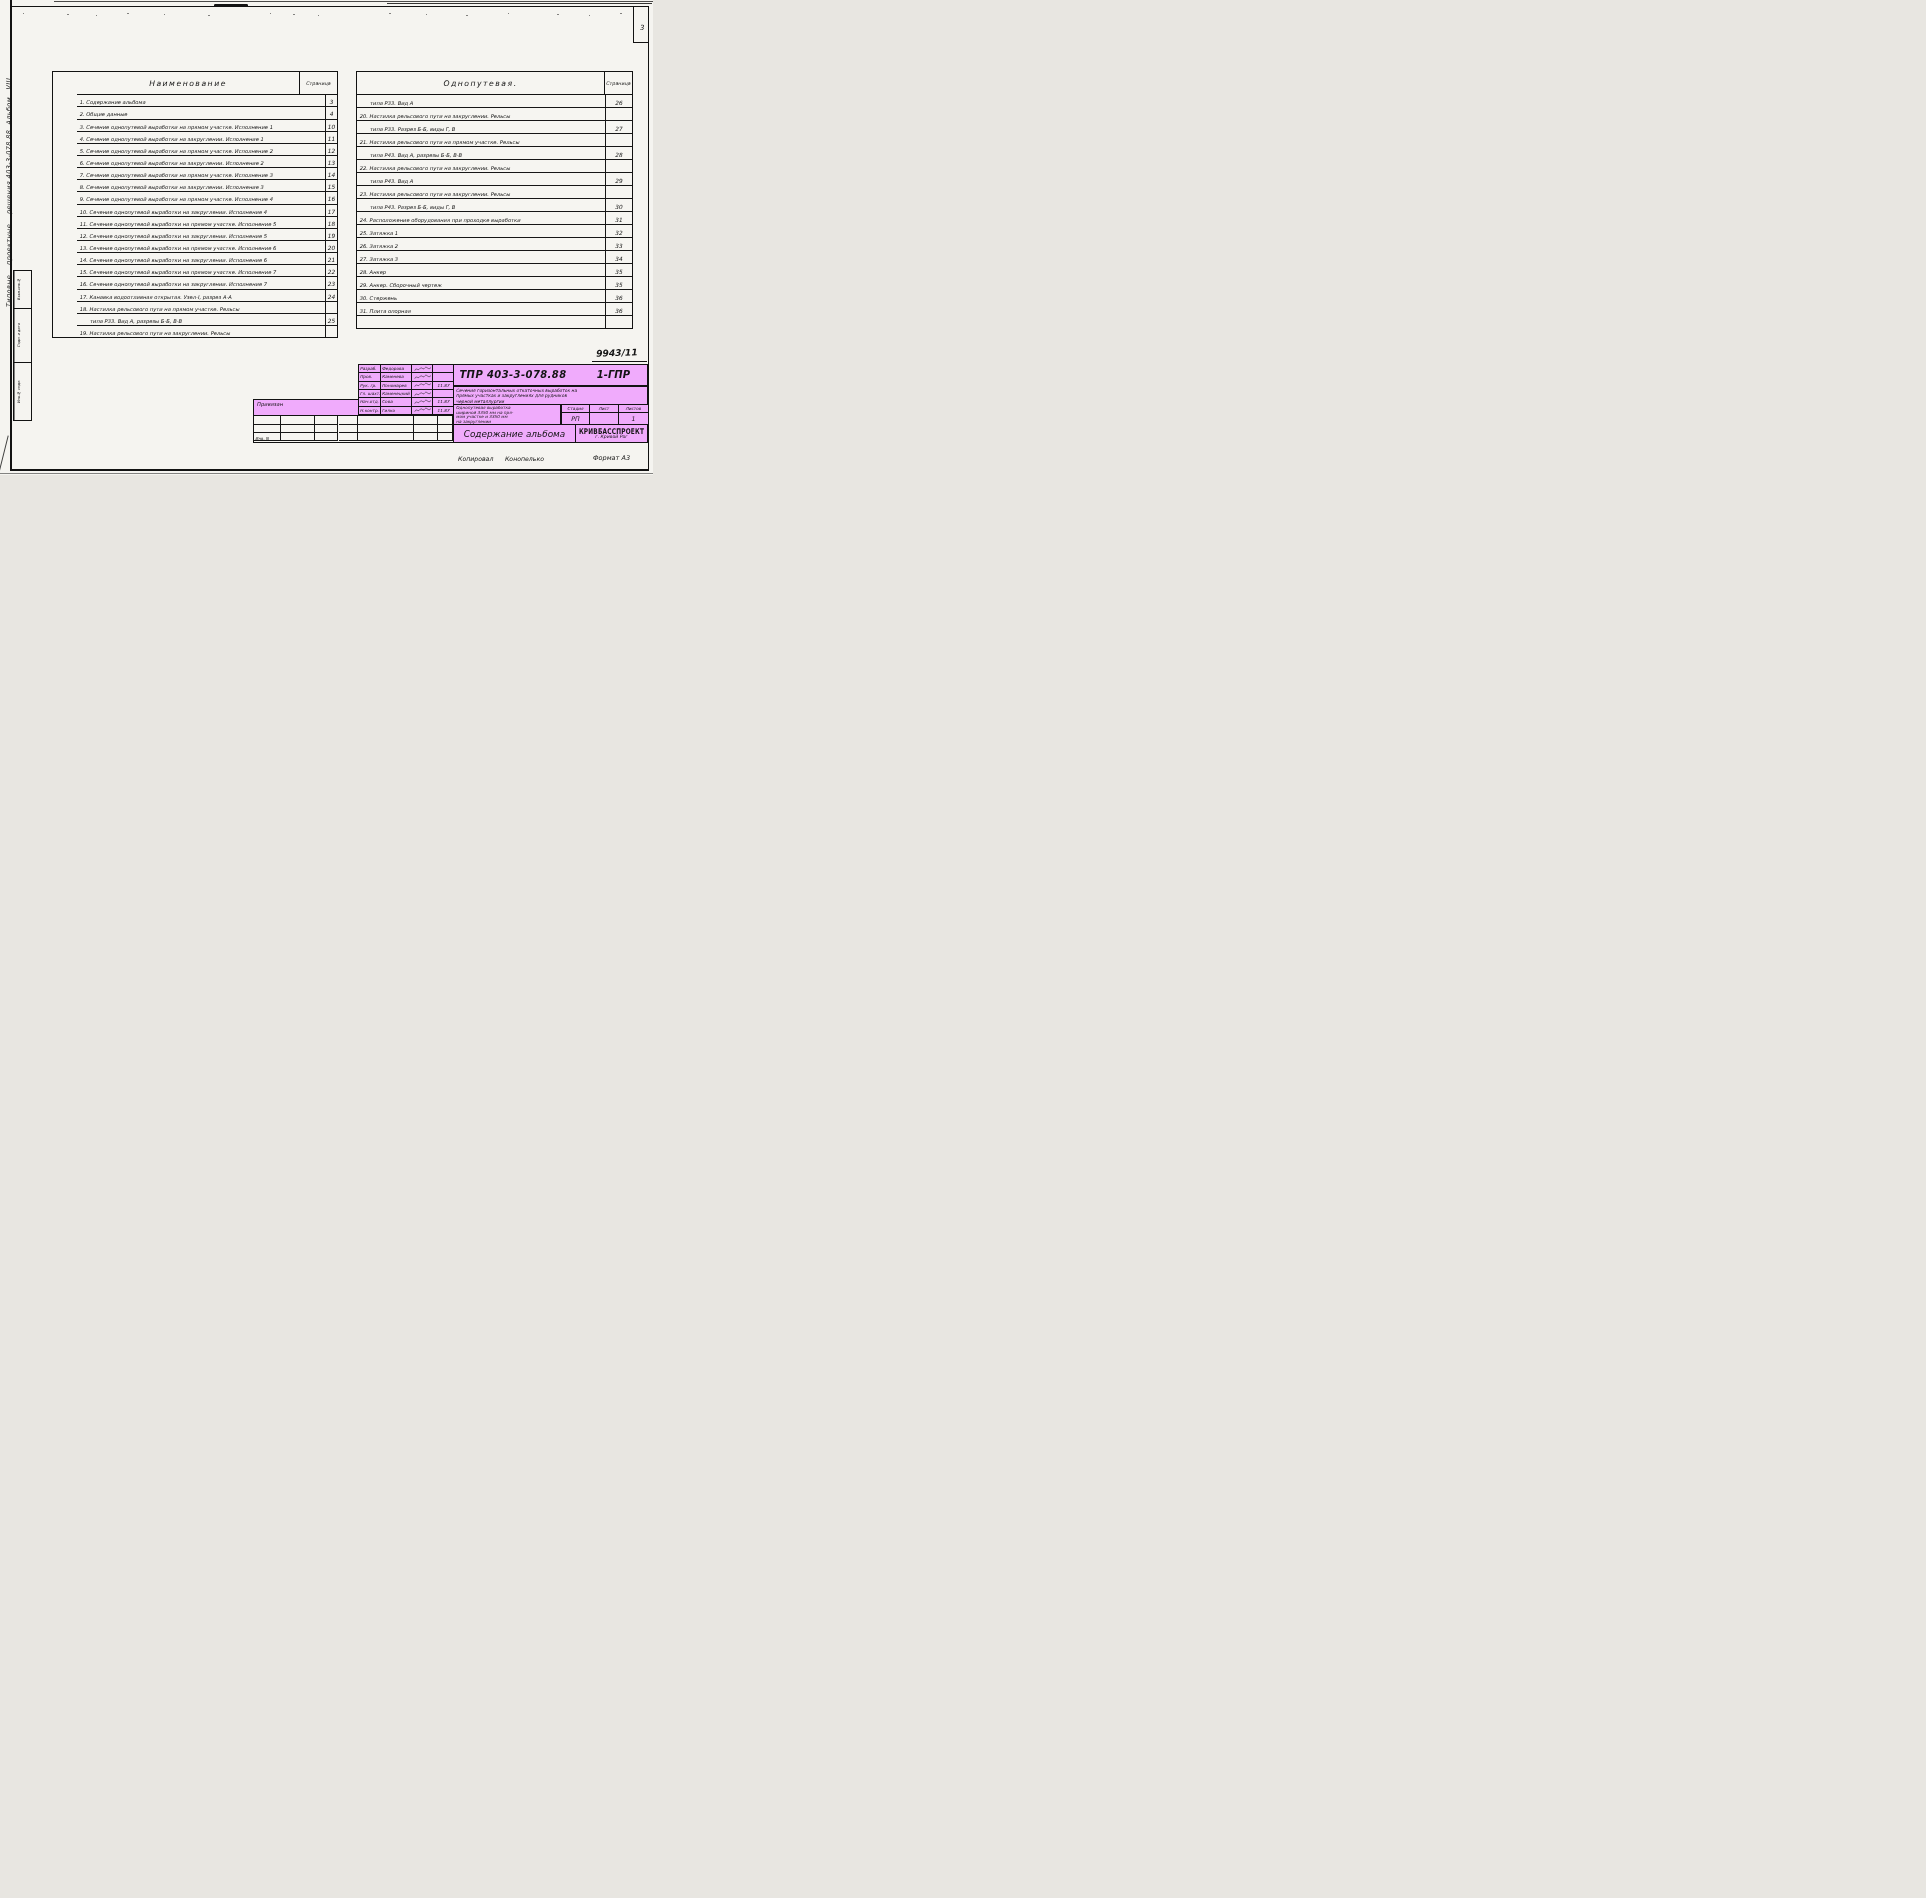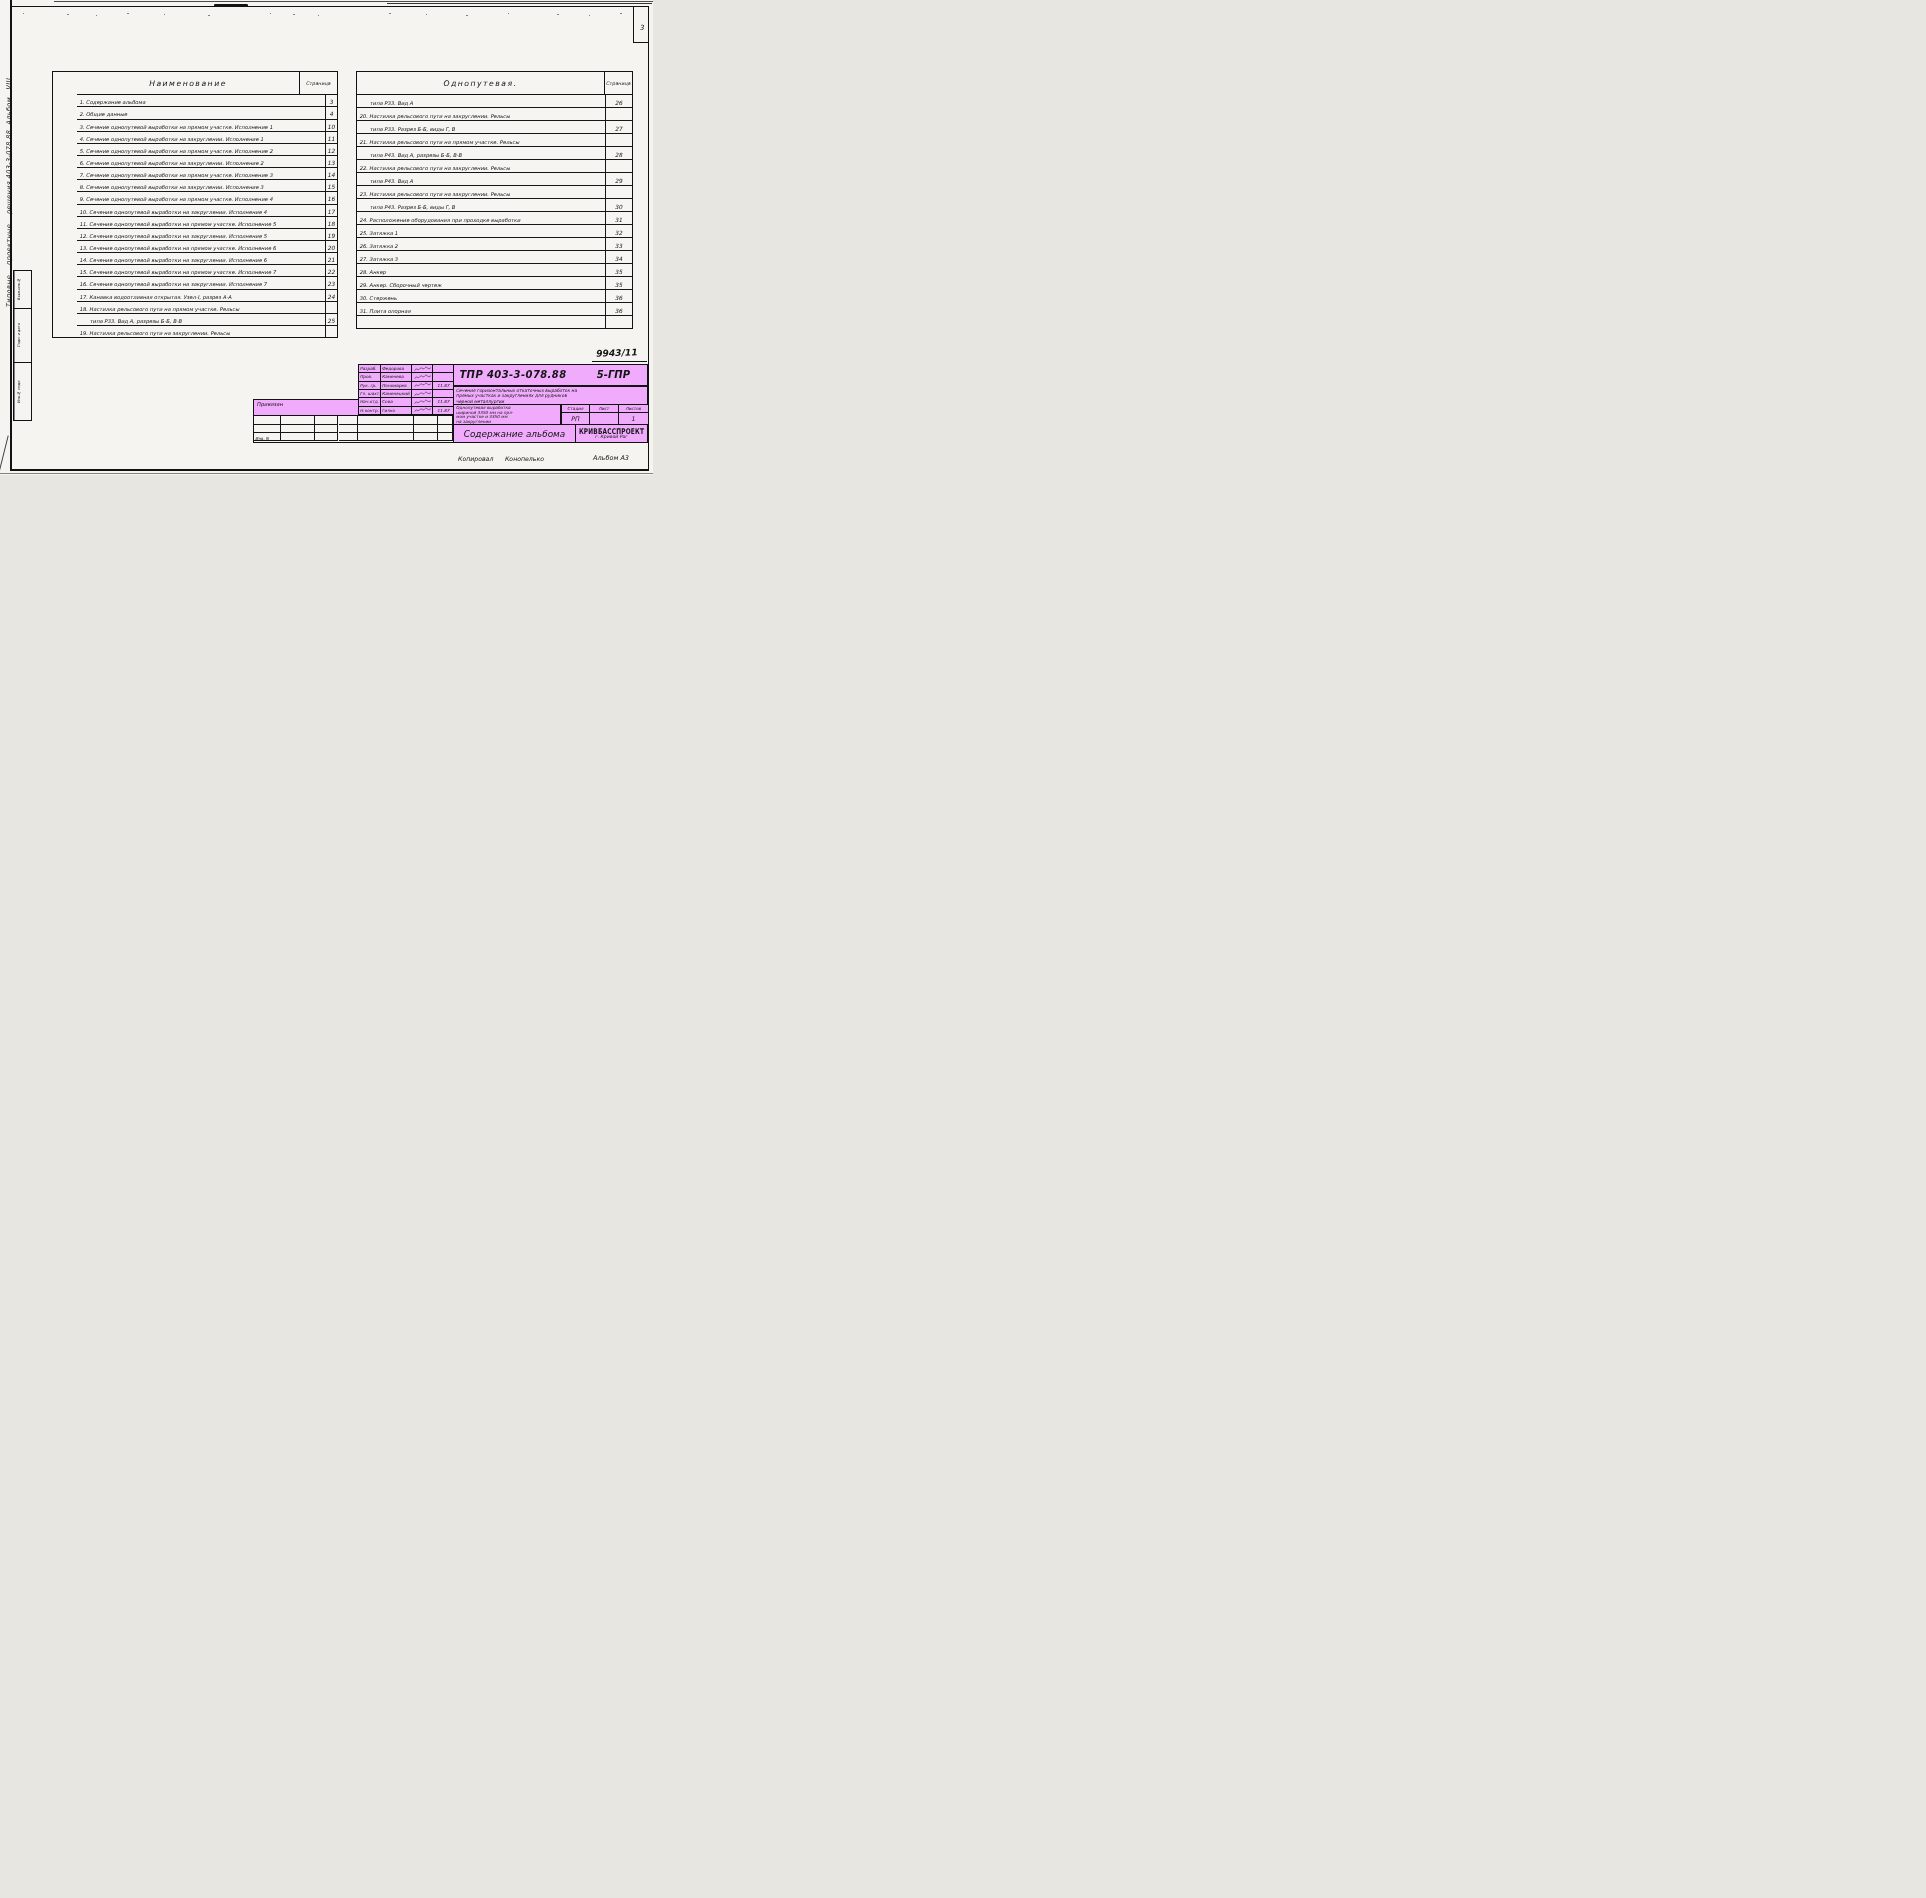--- a/index.html
+++ b/index.html
@@ -341,21 +341,21 @@
           <svg width="17.7" height="6.2" viewBox="0 0 46 16">
             <path d="M2 12 C6 2,10 14,15 7 S23 12,28 5 S37 13,44 4" stroke="#121212" fill="none" stroke-width="1.4"></path>
           </svg>
         </div>
         <div class="st-date hw">11.87</div>
       </div>
     </div>
 
   <div class="cell heavy" style="left:453px;top:364px;width:195px;height:22px;">
     <span class="hw" style="position:absolute;left:5.4px;top:3.9px;font-size:10px;font-weight:bold;letter-spacing:0.4px;">ТПР 403-3-078.88</span>
-    <span class="hw" style="position:absolute;right:17px;top:3.9px;font-size:10px;font-weight:bold;">5-ГПР</span>
+    <span class="hw" style="position:absolute;right:17px;top:3.9px;font-size:10px;font-weight:bold;">1-ГПР</span>
   </div>
 
   <div class="cell heavy" style="left:453px;top:386px;width:195px;height:19px;padding:1.2px 2.3px;">
     <div class="hw tb-line" style="font-size:4.4px;line-height:5.2px;">Сечения горизонтальных откаточных выработок на</div>
     <div class="hw tb-line" style="font-size:4.4px;line-height:5.2px;">прямых участках и закруглениях для рудников</div>
     <div class="hw tb-line" style="font-size:4.4px;line-height:5.2px;text-decoration:underline;">черной  металлургии</div>
   </div>
 
   <div class="cell" style="left:453px;top:404px;width:108px;height:21px;padding:0.8px 2.3px;">
     <div class="hw tb-line" style="font-size:4.2px;line-height:4.8px;">Однопутевая выработка</div>
@@ -412,16 +412,16 @@
       <div class="grid-cell" style="left: 160px; top: 17.3px; width: 23.5px; height: 8px;"></div>
       <div class="grid-cell" style="left: 184px; top: 0px; width: 15px; height: 8.9px;"></div>
       <div class="grid-cell" style="left: 184px; top: 8.9px; width: 15px; height: 8.5px;"></div>
       <div class="grid-cell" style="left: 184px; top: 17.3px; width: 15px; height: 8px;"></div>
     </div>
 
   <div style="position:absolute;left:458px;top:455px;display:flex;gap:11.6px;">
     <span class="hw" style="font-size:6.2px;">Копировал</span>
     <span class="hw" style="font-size:6.2px;">Конопелько</span>
   </div>
-  <div class="hw" style="position:absolute;left:593px;top:454px;font-size:6.5px;">Альбом А3</div>
+  <div class="hw" style="position:absolute;left:593px;top:454px;font-size:6.5px;">Формат А3</div>
 
 </div>
 
 
 </body></html>

